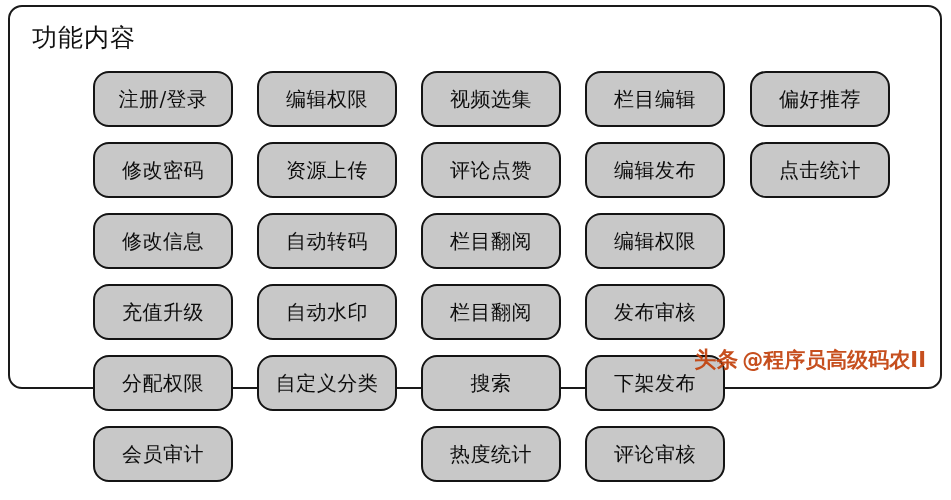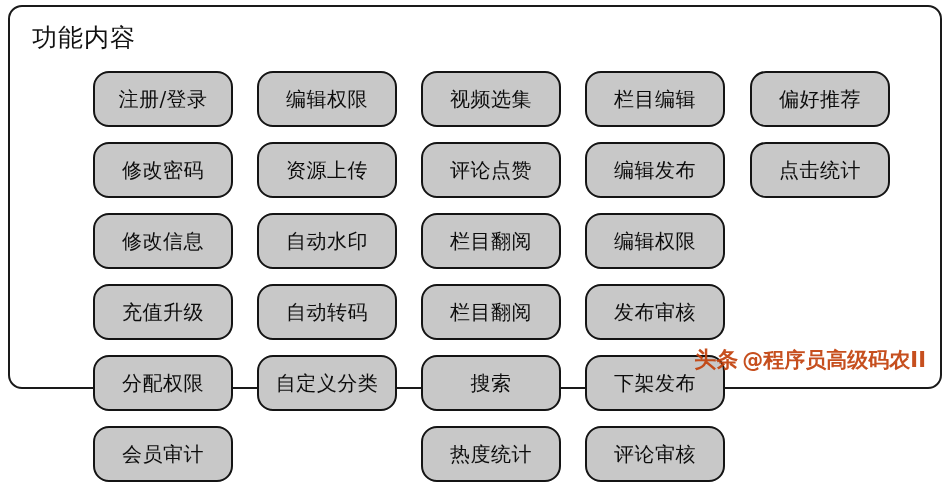--- a/index.html
+++ b/index.html
@@ -129,22 +129,22 @@
           <div class="fn-button">注册/登录</div>
           <div class="fn-button">修改密码</div>
           <div class="fn-button">修改信息</div>
           <div class="fn-button">充值升级</div>
           <div class="fn-button">分配权限</div>
           <div class="fn-button">会员审计</div>
         </div>
         <div class="fn-column col-1">
           <div class="fn-button">编辑权限</div>
           <div class="fn-button">资源上传</div>
+          <div class="fn-button">自动转码</div>
           <div class="fn-button">自动水印</div>
-          <div class="fn-button">自动转码</div>
           <div class="fn-button">自定义分类</div>
         </div>
         <div class="fn-column col-2">
           <div class="fn-button">视频选集</div>
           <div class="fn-button">评论点赞</div>
           <div class="fn-button">栏目翻阅</div>
           <div class="fn-button">栏目翻阅</div>
           <div class="fn-button">搜索</div>
           <div class="fn-button">热度统计</div>
         </div>

